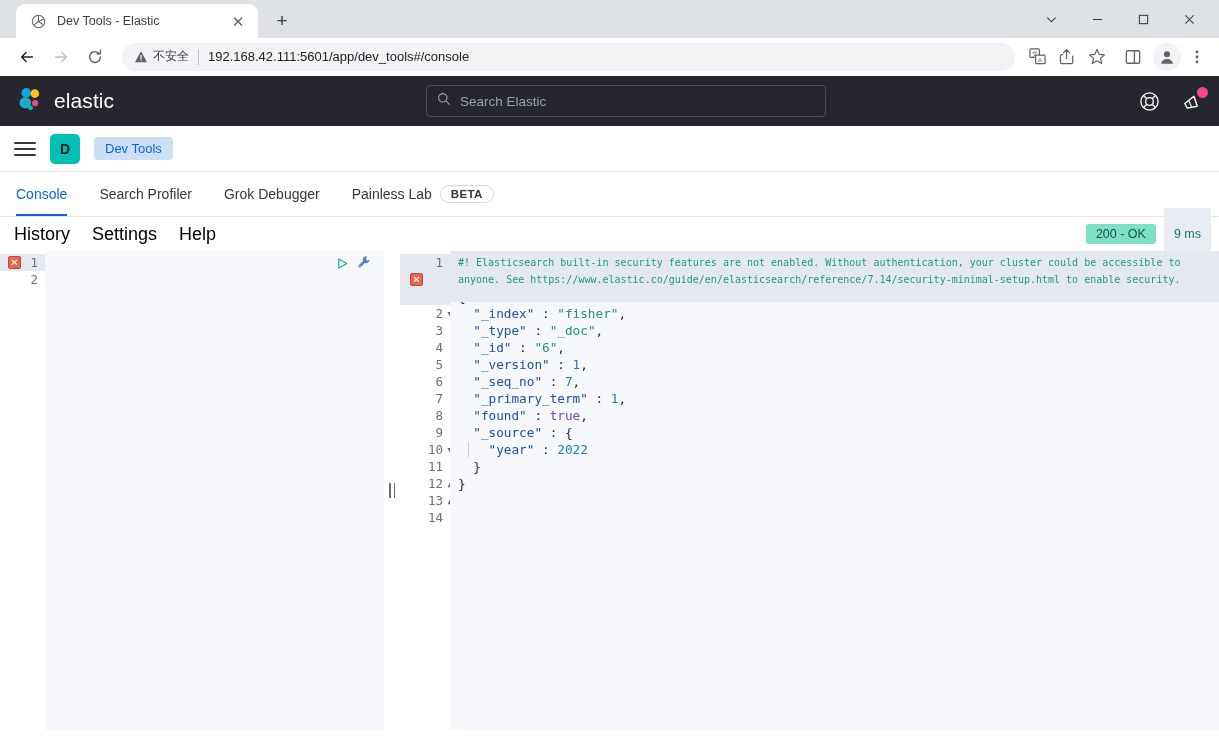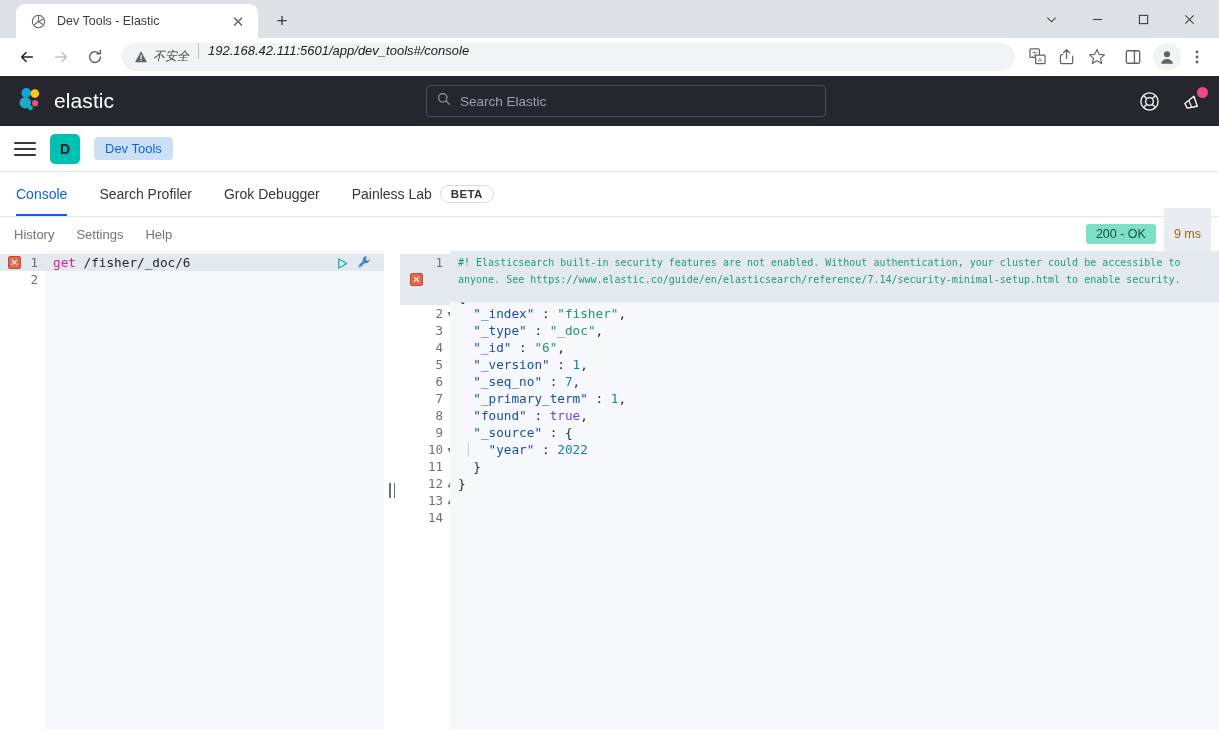--- a/index.html
+++ b/index.html
@@ -77,24 +77,23 @@
     margin-right: 4px;
     border-radius: 50%;
   }
   .nav-btn.back { color: #202124; margin-left: 4px; }
   .nav-btn.forward { color: #bdc1c6; }
   .omnibox {
     flex: 1;
     height: 28px;
     background: #f1f3f4;
     border-radius: 14px;
-    display: flex; 
+    display: flex; align-items: center;
     padding: 0 12px;
     margin: 0 6px 0 8px;
-    font-style: italic;
   }
   .security-chip {
     display: flex; align-items: center;
     font-size: 12px; color: #3c4043;
     white-space: nowrap;
   }
   .security-chip .warn-ico { margin-right: 5px; display:flex; }
   .omnibox-sep {
     width: 1px; height: 16px;
     background: #bdc1c6;
@@ -218,35 +217,35 @@
 
   
   .console-toolbar {
     height: 34px;
     background: #ffffff;
     display: flex; align-items: center;
     padding: 0 14px;
     gap: 22px;
     position: relative;
   }
-  .ct-item { font-size: 13px; color: #737373; }
+  .ct-item { font-size: 18px; color: #000000; }
   .status-wrap {
     position: absolute; right: 8px;
     display: flex; align-items: center; gap: 8px;
   }
   .status-ok {
     background: #7ddfc3;
     color: #16504a;
     font-size: 12.5px;
     padding: 3px 10px;
     border-radius: 3px;
   }
   .status-ms {
     background: #e9edf3;
-    color: #a16207;
+    color: #0f766e;
     font-size: 12.5px;
     padding: 19px 10px;
     border-radius: 2px;
   }
 
   
   .console-body {
     display: flex;
     height: 479px;
     background: #ffffff;
@@ -551,23 +550,20 @@
     <div class="gutter">
       <div class="gline hl">
         <span class="err">✕</span>
         <span>1</span>
       </div>
       <div class="gline">
         <span>2</span>
       </div>
     </div>
     <div class="code-area">
-      <div class="cline hl">
-        <span class="k-method">get</span><span class="k-url"> /fisher/_doc/6</span>
-      </div>
       <div class="cline"></div>
       <div class="run-icons">
         <span>
           <svg width="13" height="13" viewBox="0 0 14 14">
               <path d="M3 2 L11.5 7 L3 12 Z" fill="none" stroke="#00a69b" stroke-width="1.2" stroke-linejoin="round"></path>
             </svg>
         </span>
         <span>
           <svg width="15" height="15" viewBox="0 0 16 16">
             <path d="M10.6 1.6 a3.6 3.6 0 0 0 -4.2 4.9 L1.8 11 a1.4 1.4 0 0 0 2 2 l4.5 -4.6 a3.6 3.6 0 0 0 4.9 -4.2 L11.4 6.3 L9.4 4.3 Z" fill="#4a7fd4"></path>

